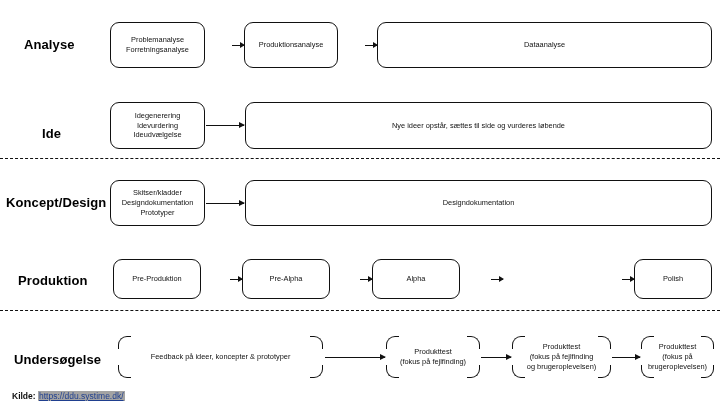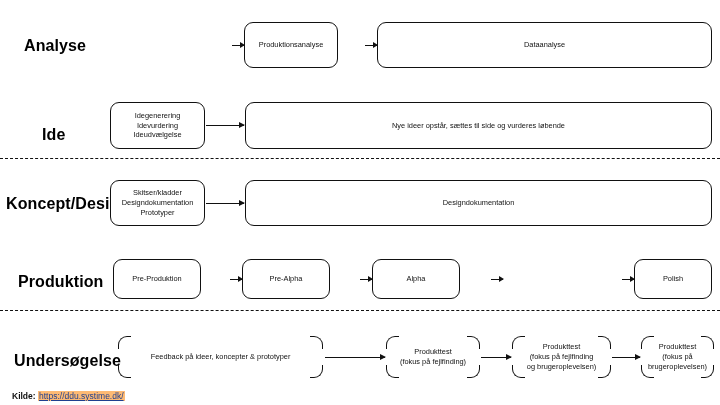--- a/index.html
+++ b/index.html
@@ -21,21 +21,21 @@
     left: 0; top: 0;
     width: 720px;
     height: 405px;
     background: #ffffff;
   }
 
   
   .row-label {
     position: absolute;
     font-weight: bold;
-    font-size: 16px;
+    font-size: 13px;
     color: #000;
     white-space: nowrap;
     letter-spacing: 0.1px;
   }
 
   
   .separator {
     position: absolute;
     left: 0;
     width: 720px;
@@ -155,20 +155,26 @@
 </head>
 <body>
 
 <div id="slide">
 
   <div class="separator" style="top:158px;"></div>
   <div class="separator" style="top:310px;"></div>
 
   <div class="row-label" style="left:24px; top:37px;">Analyse</div>
 
+  <div class="box" style="left:110px; top:22px; width:95px; height:46px;">
+    <span class="lines">
+      <span>Problemanalyse</span>
+      <span>Forretningsanalyse</span>
+    </span>
+  </div>
 
   <div class="connector stub" style="left:232px; top:45px; width:12px;">
     <span class="head"></span>
   </div>
 
   <div class="box" style="left:244px; top:22px; width:94px; height:46px;">
     <span class="lines">
       <span>Produktionsanalyse</span>
     </span>
   </div>
@@ -312,16 +318,16 @@
     <span class="corner-bl"></span>
     <span class="lines">
       <span>Produkttest</span>
       <span>(fokus på</span>
       <span>brugeroplevelsen)</span>
     </span>
   </div>
 
   <div id="source">
     <span>Kilde:</span>
-    <a class="src-link" href="#" style="color: rgb(31, 63, 143); background: #fdba74;">https://ddu.systime.dk/</a>
+    <a class="src-link" href="#" style="color: rgb(31, 63, 143); background: #a3a3a3;">https://ddu.systime.dk/</a>
   </div>
 
 </div>
 
 </body></html>

